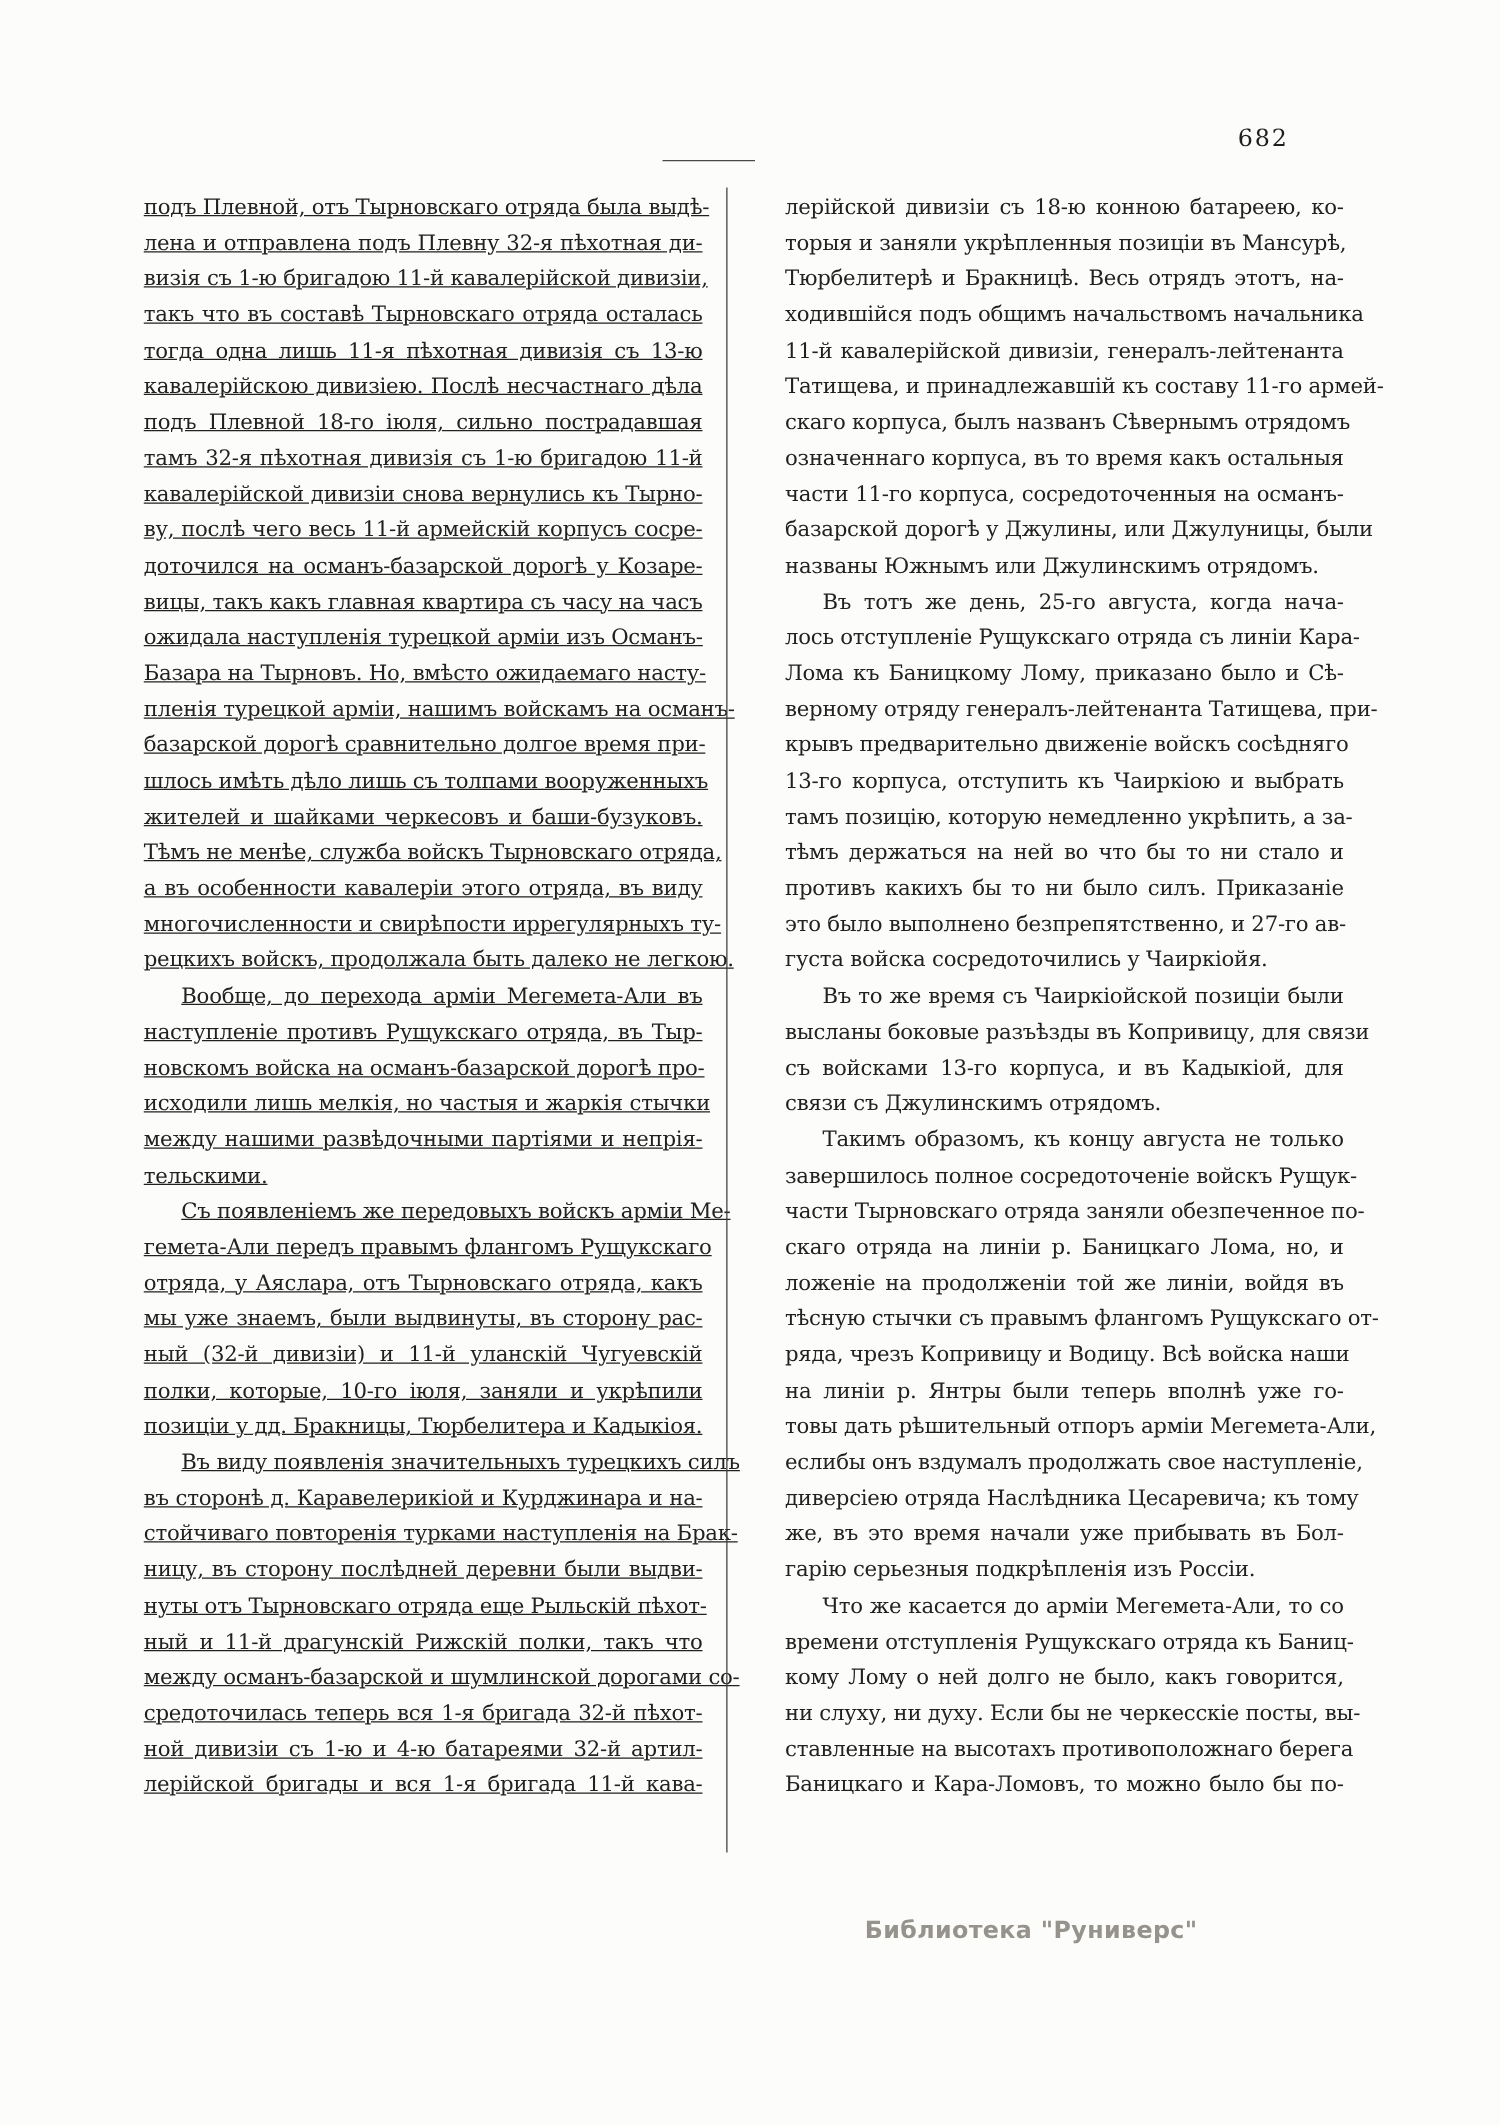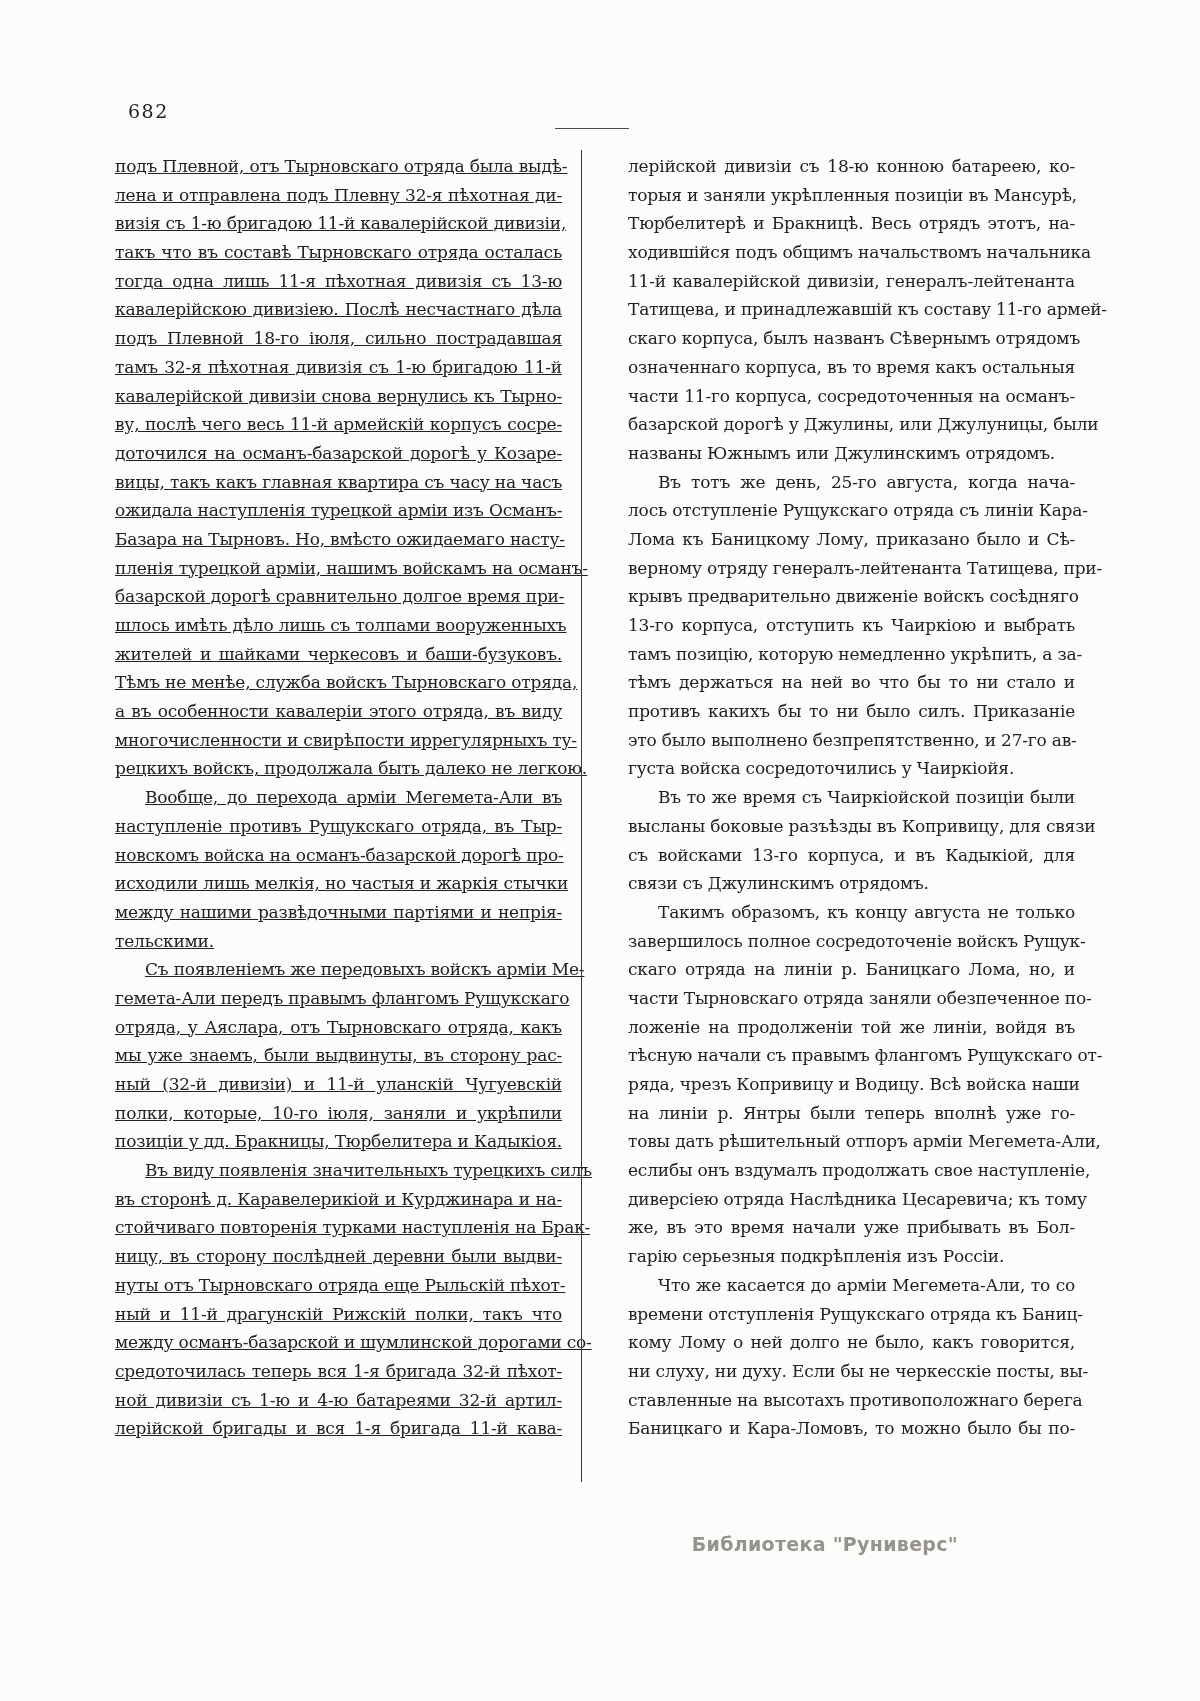--- a/index.html
+++ b/index.html
@@ -11,24 +11,24 @@
     position: relative;
     width: 1200px;
     height: 1701px;
     background: #fcfcfa;
     font-family: "DejaVu Serif", serif;
     color: #212121;
     overflow: hidden;
   }
   .page-header {
     position: absolute;
-    left: 128px;
+    left: 103px;
     top: 100px;
     width: 928px;
-    text-align: left;
+    text-align: right;
   }
   .page-number {
     font-size: 19px;
     letter-spacing: 1.5px;
     color: #1e1e1e;
   }
   .page-number-rule {
     width: 74px;
     height: 1px;
     background: #4a4a48;
@@ -155,24 +155,24 @@
       <div class="line">тѣмъ держаться на ней во что бы то ни стало и</div>
       <div class="line">противъ какихъ бы то ни было силъ. Приказаніе</div>
       <div class="line">это было выполнено безпрепятственно, и 27-го ав-</div>
       <div class="line p-end">густа войска сосредоточились у Чаиркіойя.</div>
       <div class="line p-start">Въ то же время съ Чаиркіойской позиціи были</div>
       <div class="line">высланы боковые разъѣзды въ Копривицу, для связи</div>
       <div class="line">съ войсками 13-го корпуса, и въ Кадыкіой, для</div>
       <div class="line p-end">связи съ Джулинскимъ отрядомъ.</div>
       <div class="line p-start">Такимъ образомъ, къ концу августа не только</div>
       <div class="line">завершилось полное сосредоточеніе войскъ Рущук-</div>
+      <div class="line">части Тырновскаго отряда заняли обезпеченное по-</div>
       <div class="line">скаго отряда на линіи р. Баницкаго Лома, но, и</div>
-      <div class="line">части Тырновскаго отряда заняли обезпеченное по-</div>
       <div class="line">ложеніе на продолженіи той же линіи, войдя въ</div>
-      <div class="line">тѣсную начали съ правымъ флангомъ Рущукскаго от-</div>
+      <div class="line">тѣсную стычки съ правымъ флангомъ Рущукскаго от-</div>
       <div class="line">ряда, чрезъ Копривицу и Водицу. Всѣ войска наши</div>
       <div class="line">на линіи р. Янтры были теперь вполнѣ уже го-</div>
       <div class="line">товы дать рѣшительный отпоръ арміи Мегемета-Али,</div>
       <div class="line">еслибы онъ вздумалъ продолжать свое наступленіе,</div>
       <div class="line">диверсіею отряда Наслѣдника Цесаревича; къ тому</div>
       <div class="line">же, въ это время начали уже прибывать въ Бол-</div>
       <div class="line p-end">гарію серьезныя подкрѣпленія изъ Россіи.</div>
       <div class="line p-start">Что же касается до арміи Мегемета-Али, то со</div>
       <div class="line">времени отступленія Рущукскаго отряда къ Баниц-</div>
       <div class="line">кому Лому о ней долго не было, какъ говорится,</div>

